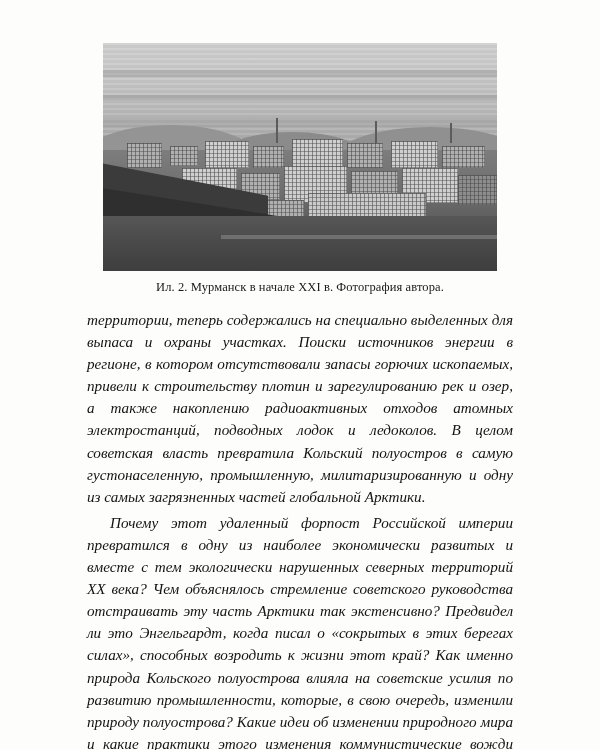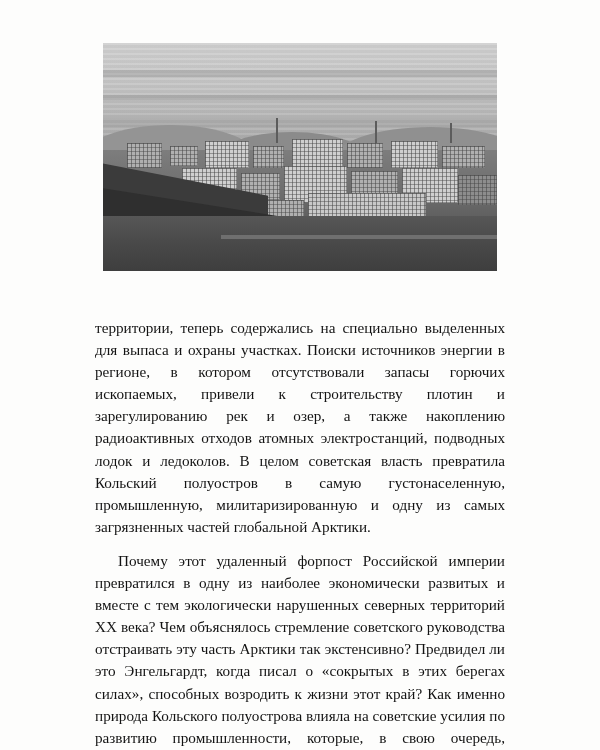--- a/index.html
+++ b/index.html
@@ -143,21 +143,22 @@
     width: 434px;
     font-size: 15.2px;
     line-height: 22.1px;
     color: #131313;
     text-align: justify;
     text-justify: inter-word;
     -webkit-hyphens: manual;
     hyphens: manual;
   }
   .body-text p {
-    margin: 12px;
+    margin: 4px;
+    font-style: italic;
   }
   .body-text p.indent {
     text-indent: 23px;
   }
 </style>
 </head>
 <body>
 
 <div class="page">
 
@@ -228,20 +229,21 @@
 
       <div class="tower" style="left:44%;top:33%;height:11%;"></div>
       <div class="tower" style="left:69%;top:34%;height:10%;"></div>
       <div class="tower" style="left:88%;top:35%;height:9%;"></div>
 
       <div class="slope-left"></div>
       <div class="slope-left2"></div>
       <div class="foreground"></div>
       <div class="road" style="left:30%;bottom:14%;width:70%;height:2%;"></div>
     </div>
+    <div class="caption">Ил. 2. Мурманск в начале XXI в. Фотография автора.</div>
   </div>
 
   <div class="body-text">
     <p>территории, теперь содержались на специально выделенных для выпаса и охраны участках. Поиски источников энергии в регионе, в котором отсутствовали запасы горючих ископаемых, привели к строительству плотин и зарегулированию рек и озер, а также накоплению радиоактивных отходов атомных электростанций, подводных лодок и ледоколов. В целом советская власть превратила Кольский полуостров в самую густонаселенную, промышленную, милитаризированную и одну из самых загрязненных частей глобальной Арктики.</p>
     <p class="indent">Почему этот удаленный форпост Российской империи превратился в одну из наиболее экономически развитых и вместе с тем экологически нарушенных северных территорий XX века? Чем объяснялось стремление советского руководства отстраивать эту часть Арктики так экстенсивно? Предвидел ли это Энгельгардт, когда писал о «сокрытых в этих берегах силах», способных возродить к жизни этот край? Как именно природа Кольского полуострова влияла на советские усилия по развитию промышленности, которые, в свою очередь, изменили природу полуострова? Какие идеи об изменении природного мира и какие практики этого изменения коммунистические вожди заимствовали из опыта других стран, а какие изобрели сами? Как советский опыт освоения полярного севера можно сравнить с опытом освоения других частей Арктики и с тем, что происходило в модернизирующихся государствах в целом? И, пожалуй, самый главный</p>
   </div>
 
 </div>
 
 </body></html>

